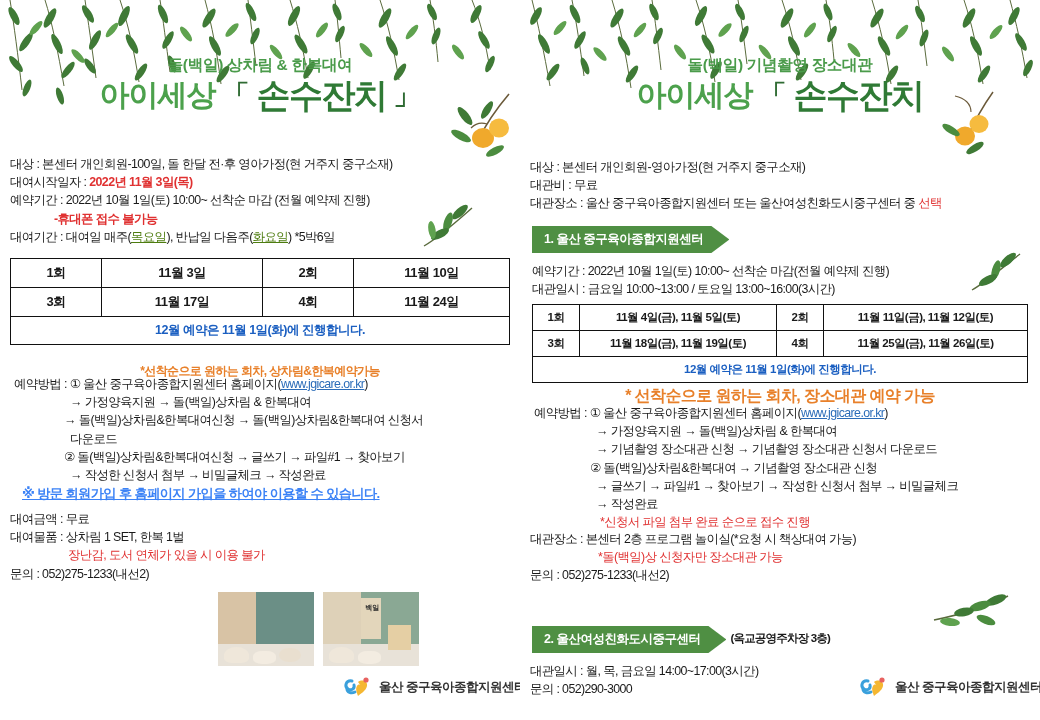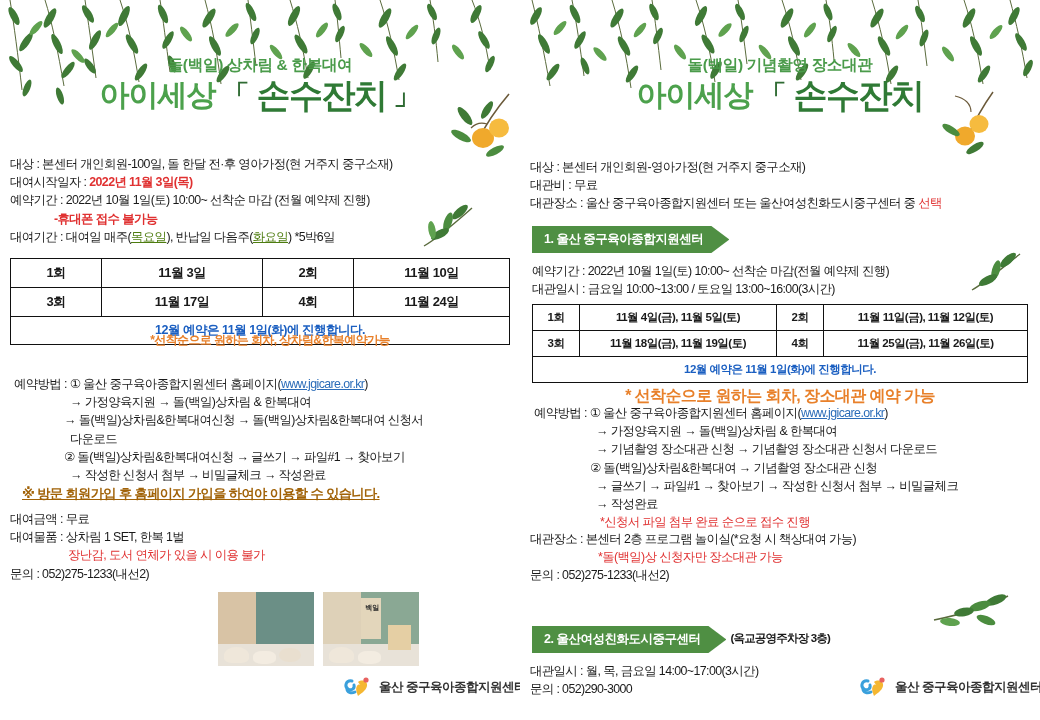--- a/index.html
+++ b/index.html
@@ -89,21 +89,21 @@
   .body-txt {
     position: relative;
     z-index: 3;
     font-size: 12.4px;
     line-height: 1.47;
     letter-spacing: -0.6px;
     white-space: nowrap;
   }
   .body-txt .ln { display: block; }
   .red    { color: #e03131; }
-  .blue   { color: #a16207; }
+  .blue   { color: #3b82f6; }
   .orange { color: #e8802a; }
   .link   { color: #2b6cb8; text-decoration: underline; }
   .bluebox{ color: #4d7c0f; text-decoration: underline; }
   .b      { font-weight: bold; }
   .center { text-align: center; white-space: nowrap; }
 
   
   table.sched {
     border-collapse: collapse;
     position: relative;
@@ -310,21 +310,21 @@
           <td style="padding:5px 0;">11월 17일</td>
           <td style="padding:5px 0;">4회</td>
           <td style="padding:5px 0;">11월 24일</td>
         </tr>
         <tr>
           <td class="note-cell" colspan="4" style="padding:5px 0; font-size:12.5px;">12월 예약은 11월 1일(화)에 진행합니다.</td>
         </tr>
       </tbody>
     </table>
 
-    <div class="body-txt center orange b" style="position:absolute; left:0; top:332px; width:520px; font-size:12px;padding-left:10px;">
+    <div class="body-txt center orange b" style="position:absolute; left:0; top:363px; width:520px; font-size:12px;">
       <span>*선착순으로 원하는 회차, 상차림&amp;한복예약가능</span>
     </div>
 
     <div class="body-txt" style="position:absolute; left:14px; top:375px;">
       <span class="ln"><span>예약방법 : ① 울산 중구육아종합지원센터 홈페이지(</span><span class="link">www.jgicare.or.kr</span><span>)</span></span>
       <span class="ln" style="padding-left:56px;">→ 가정양육지원 → 돌(백일)상차림 &amp; 한복대여</span>
       <span class="ln" style="padding-left:50px;">→ 돌(백일)상차림&amp;한복대여신청 → 돌(백일)상차림&amp;한복대여 신청서</span>
       <span class="ln" style="padding-left:56px;">다운로드</span>
       <span class="ln" style="padding-left:50px;">② 돌(백일)상차림&amp;한복대여신청 → 글쓰기 → 파일#1 → 찾아보기</span>
       <span class="ln" style="padding-left:56px;">→ 작성한 신청서 첨부 → 비밀글체크 → 작성완료</span>

